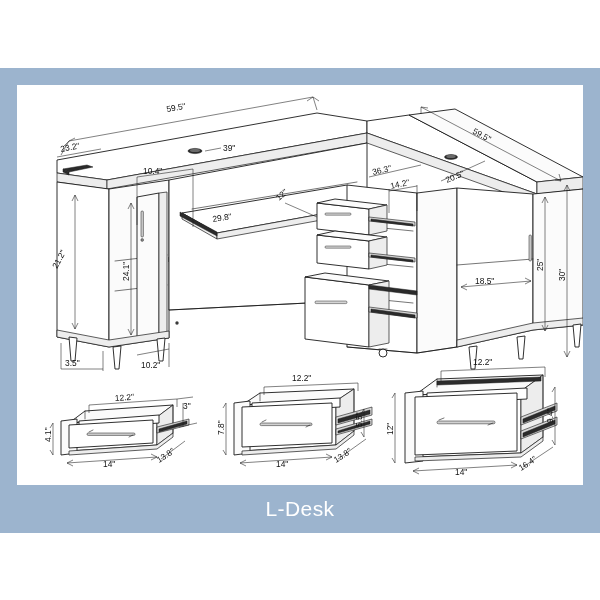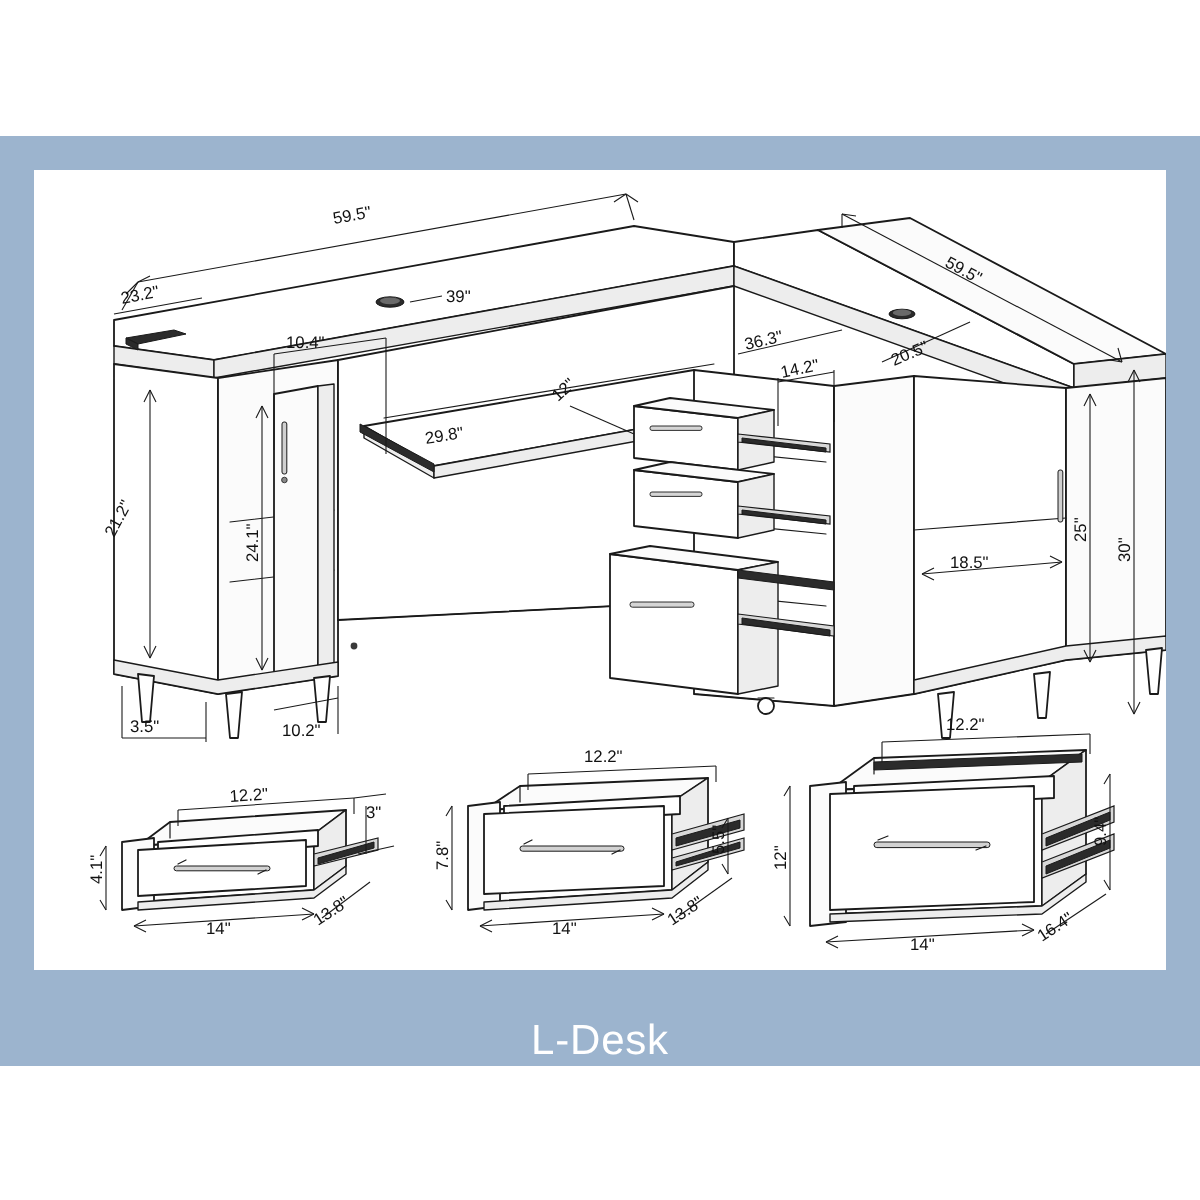--- a/index.html
+++ b/index.html
@@ -34,21 +34,21 @@
     background: #ffffff;
     overflow: hidden;
   }
   #title-bar {
     position: absolute;
     left: 0;
     top: 485px;
     width: 600px;
     height: 48px;
     display: flex;
-    align-items: flex-end;
+    align-items: center;
     justify-content: center;
   }
   #title-text {
     color: #ffffff;
     font-size: 21px;
     letter-spacing: 0.4px;
     font-family: "Liberation Sans", sans-serif;
   }
   svg.draw {
     position: absolute;

